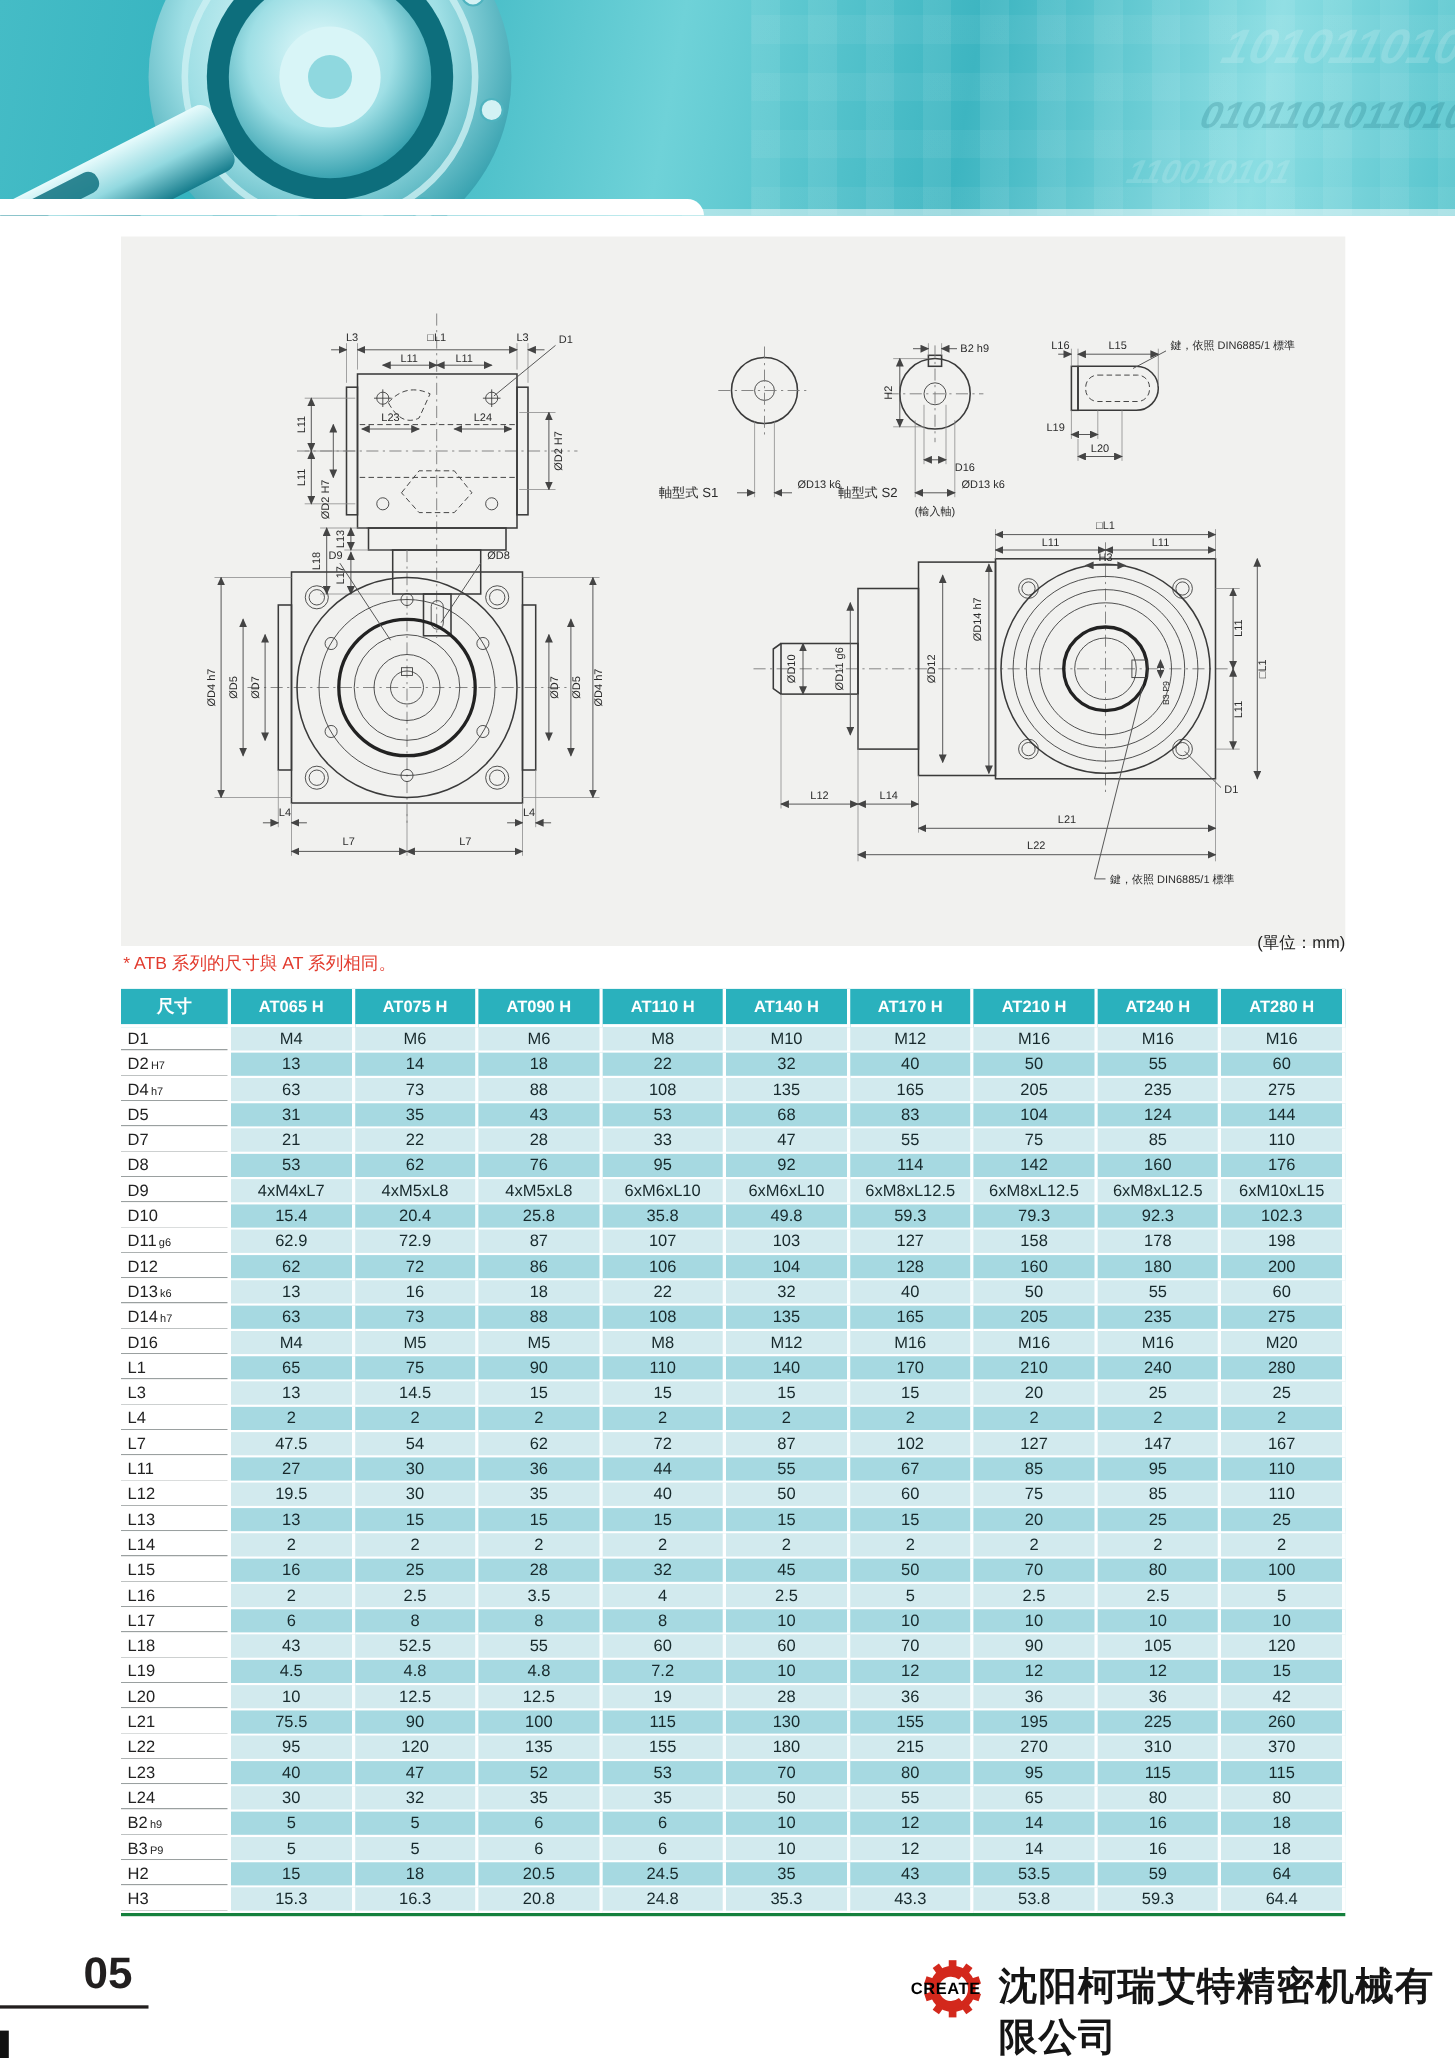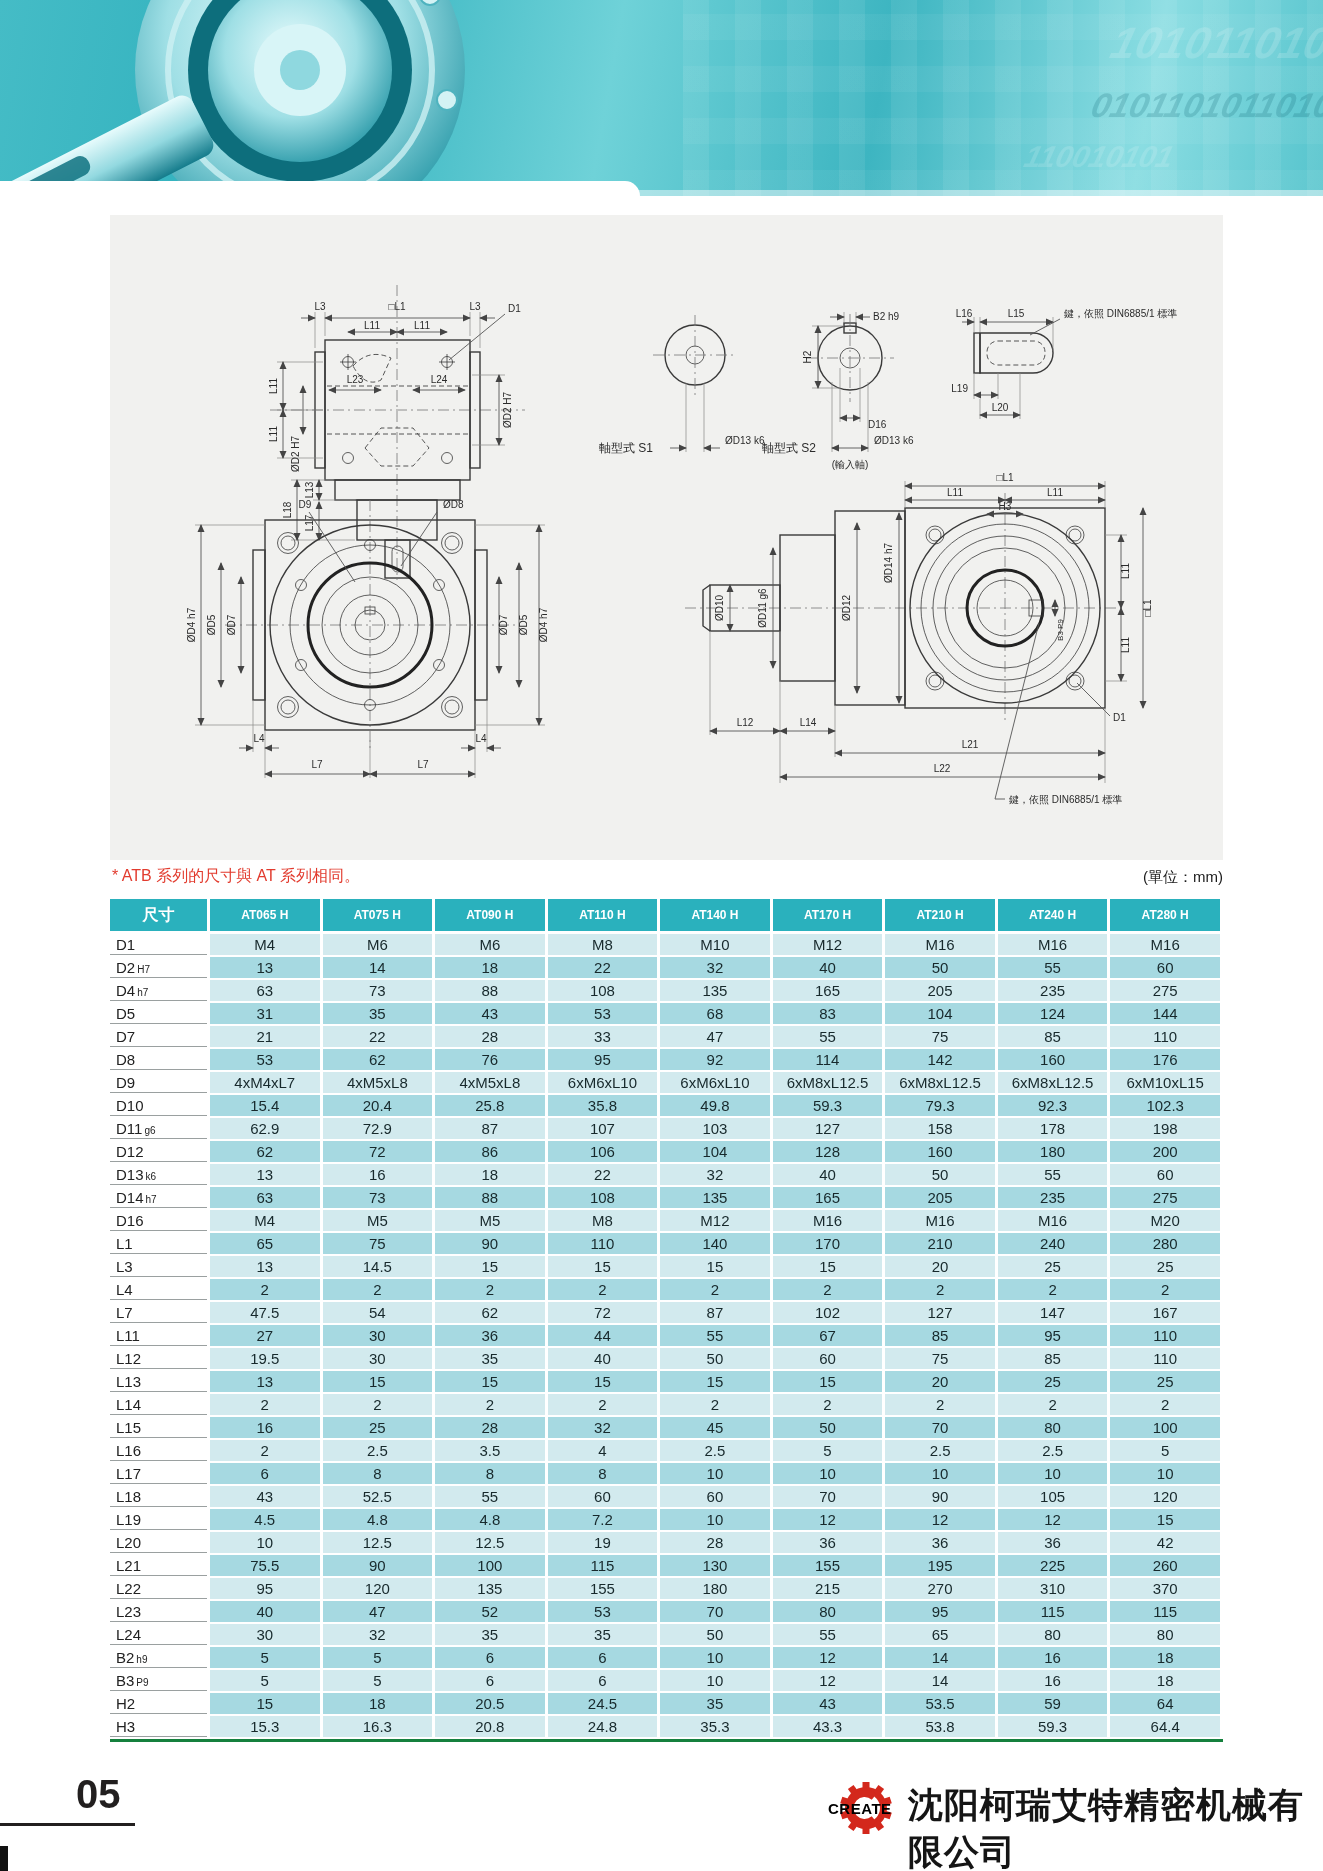--- a/index.html
+++ b/index.html
@@ -33,25 +33,25 @@
   .dsh{stroke:#444;stroke-width:.9;fill:none;stroke-dasharray:5 3;}
   .cl{stroke:#777;stroke-width:.8;fill:none;stroke-dasharray:11 4 2 4;}
   .dim{stroke:#555;stroke-width:.9;fill:none;}
   .ext{stroke:#888;stroke-width:.7;fill:none;}
   .ldr{stroke:#555;stroke-width:.9;fill:none;}
   text.dl{font-family:"Liberation Sans",sans-serif;font-size:10px;fill:#2b2b2b;}
   text.dls{font-family:"Liberation Sans",sans-serif;font-size:8px;fill:#2b2b2b;}
   text.dlb{font-family:"Liberation Sans",sans-serif;font-size:12px;fill:#2b2b2b;}
   
   .note{position:absolute;left:112px;top:866px;font-size:16px;color:#e23b2e;text-align:center;}
-  .unit{position:absolute;right:100px;top:868px;font-size:15px;color:#1c1c1c;}
+  .unit{position:absolute;right:100px;top:848px;font-size:15px;color:#1c1c1c;}
   
   .tablewrap{position:absolute;left:110px;top:899px;width:1113px;border-bottom:3px solid #15803d;}
   table{border-collapse:separate;border-spacing:0;width:1113px;table-layout:fixed;}
-  th{background:var(--hdr,#2ab1bd);color:#fff;font-weight:bold;font-size:12px;height:30px;
+  th{background:var(--hdr,#2ab1bd);color:#fff;font-weight:bold;font-size:15px;height:30px;
      border-right:3px solid #fff;border-bottom:3px solid #fff;text-align:center;}
   th.corner{font-size:16px;}
   td{font-size:15px;color:#17292c;text-align:center;height:19px;padding:1px 0;
      border-right:3px solid #fff;border-bottom:2px solid #fff;}
   td.lab{background:#ffffff;text-align:left;padding-left:6px;color:#222;
      background-image:linear-gradient(to top,#9aa0a0 1px,transparent 1px);}
   td.lab .sub{font-size:10px;margin-left:2px;}
   tr.light td:not(.lab){background:var(--row-light,#d2eaee);}
   tr.dark td:not(.lab){background:var(--row-dark,#a6d9e1);}
   

